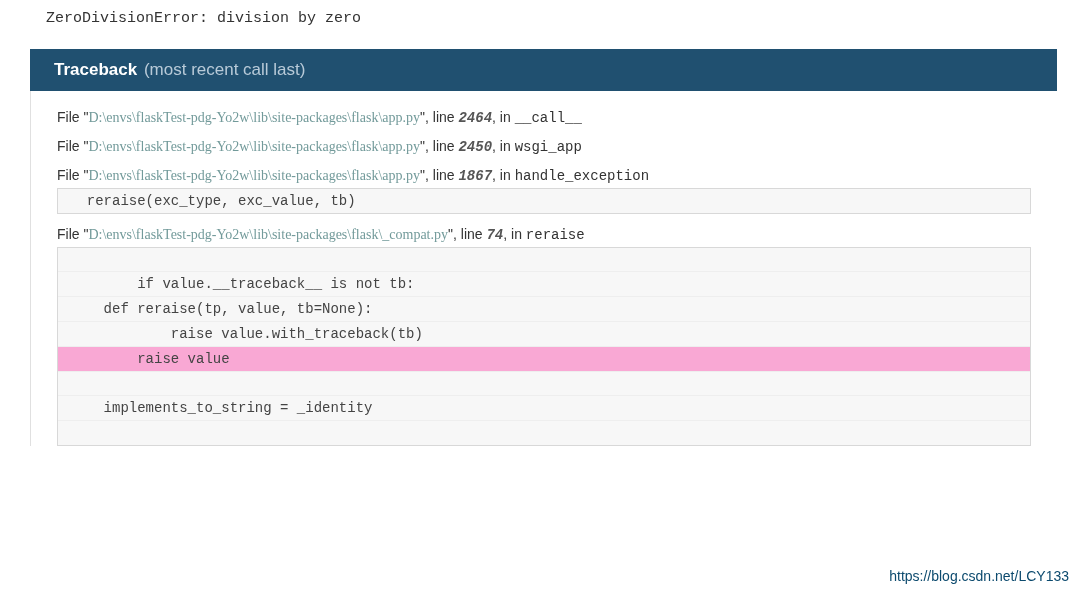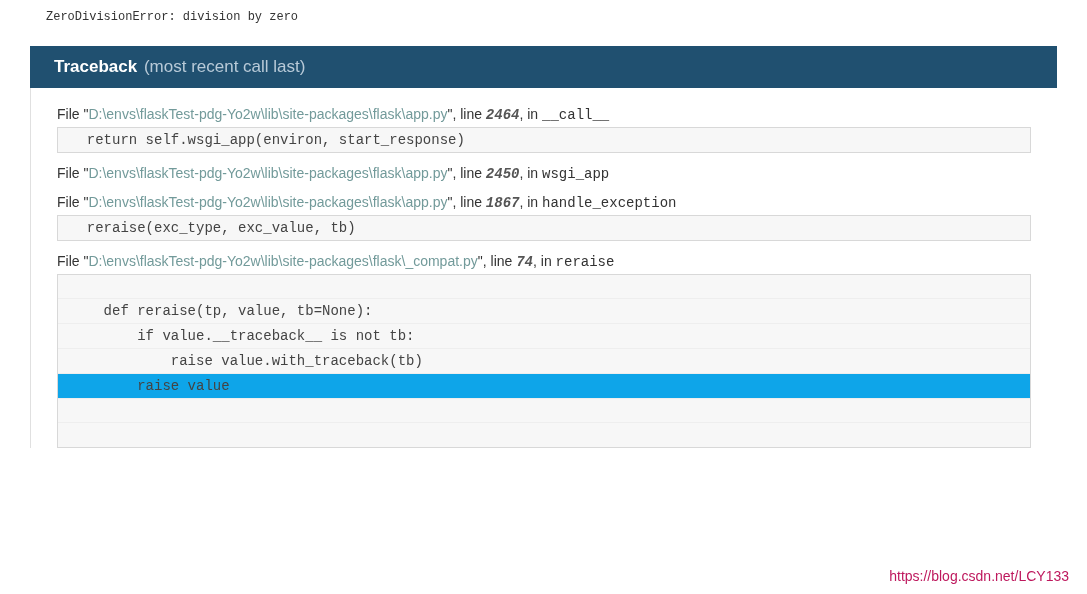--- a/index.html
+++ b/index.html
@@ -13,21 +13,21 @@
       padding: 10px 30px 0 30px;
     }
     .title {
       font-size: 42px;
       font-weight: normal;
       color: #222;
       margin-bottom: 8px;
     }
     .exc-msg {
       font-family: Consolas, Monaco, 'Courier New', monospace;
-      font-size: 12px;
+      font-size: 15px;
       color: #333;
       padding-left: 16px;
       margin-bottom: 22px;
     }
     .traceback-header {
       background: #205070;
       color: #ffffff;
       padding: 10px 23px;
       font-size: 17px;
       font-weight: bold;
@@ -45,21 +45,21 @@
     }
     .frame {
       margin-bottom: 12px;
     }
     .frame-header {
       font-size: 14px;
       color: #333;
       margin-bottom: 4px;
     }
     .frame-header .path {
-      font-family: Liberation Sans, sans-serif;
+      font-family: Liberation Serif, serif;
       color: #729a9a;
     }
     .frame-header .lineno {
       font-family: Consolas, Monaco, 'Courier New', monospace;
       font-style: italic;
       font-weight: bold;
       color: #555;
       text-align: right;
     }
     .frame-header .func {
@@ -73,70 +73,68 @@
     .code-line {
       font-family: Consolas, Monaco, 'Courier New', monospace;
       font-size: 14px;
       padding: 4px 12px;
       color: #444;
       white-space: pre;
       border-bottom: 1px solid #eeeeee;
     }
     .code-line:last-child { border-bottom: none; }
     .code-line.current {
-      background: #0ea5e9;
+      background: #f9a8d4;
     }
     .code-line.blank {
       min-height: 24px;
     }
     .watermark {
       position: fixed;
       bottom: 10px;
       right: 18px;
       font-size: 14px;
-      color: #be185d;
+      color: #0c4a6e;
       font-family: Arial, sans-serif;
       pointer-events: none;
     }
   </style>
 </head>
 <body>
 
 <div class="page-wrap">
   <div class="exc-msg">ZeroDivisionError: division by zero</div>
 
   <div class="traceback-header">
     <span>Traceback</span>
     <span class="subtitle">(most recent call last)</span>
   </div>
 
   <div class="frames" id="frames-container">
       <div class="frame">
         <div class="frame-header"><span>File "</span><span class="path">D:\envs\flaskTest-pdg-Yo2w\lib\site-packages\flask\app.py</span><span>", line </span><span class="lineno">2464</span><span>, in </span><span class="func">__call__</span></div>
-        <div class="code-block">
-          <div class="code-line">  return self.wsgi_app(environ, start_response)</div>
-        </div>
       </div>
       <div class="frame">
         <div class="frame-header"><span>File "</span><span class="path">D:\envs\flaskTest-pdg-Yo2w\lib\site-packages\flask\app.py</span><span>", line </span><span class="lineno">2450</span><span>, in </span><span class="func">wsgi_app</span></div>
       </div>
       <div class="frame">
         <div class="frame-header"><span>File "</span><span class="path">D:\envs\flaskTest-pdg-Yo2w\lib\site-packages\flask\app.py</span><span>", line </span><span class="lineno">1867</span><span>, in </span><span class="func">handle_exception</span></div>
         <div class="code-block">
           <div class="code-line">  reraise(exc_type, exc_value, tb)</div>
         </div>
       </div>
       <div class="frame">
         <div class="frame-header"><span>File "</span><span class="path">D:\envs\flaskTest-pdg-Yo2w\lib\site-packages\flask\_compat.py</span><span>", line </span><span class="lineno">74</span><span>, in </span><span class="func">reraise</span></div>
         <div class="code-block">
           <div class="code-line blank"></div>
+          <div class="code-line">        if value.__traceback__ is not tb:</div>
           <div class="code-line">    def reraise(tp, value, tb=None):</div>
-          <div class="code-line">        if value.__traceback__ is not tb:</div>
           <div class="code-line">            raise value.with_traceback(tb)</div>
           <div class="code-line current">        raise value</div>
           <div class="code-line blank"></div>
+          <div class="code-line">    implements_to_string = _identity</div>
           <div class="code-line blank"></div>
         </div>
       </div>
     </div>
 </div>
 
 <div class="watermark">https://blog.csdn.net/LCY133</div>
 
 </body></html>

